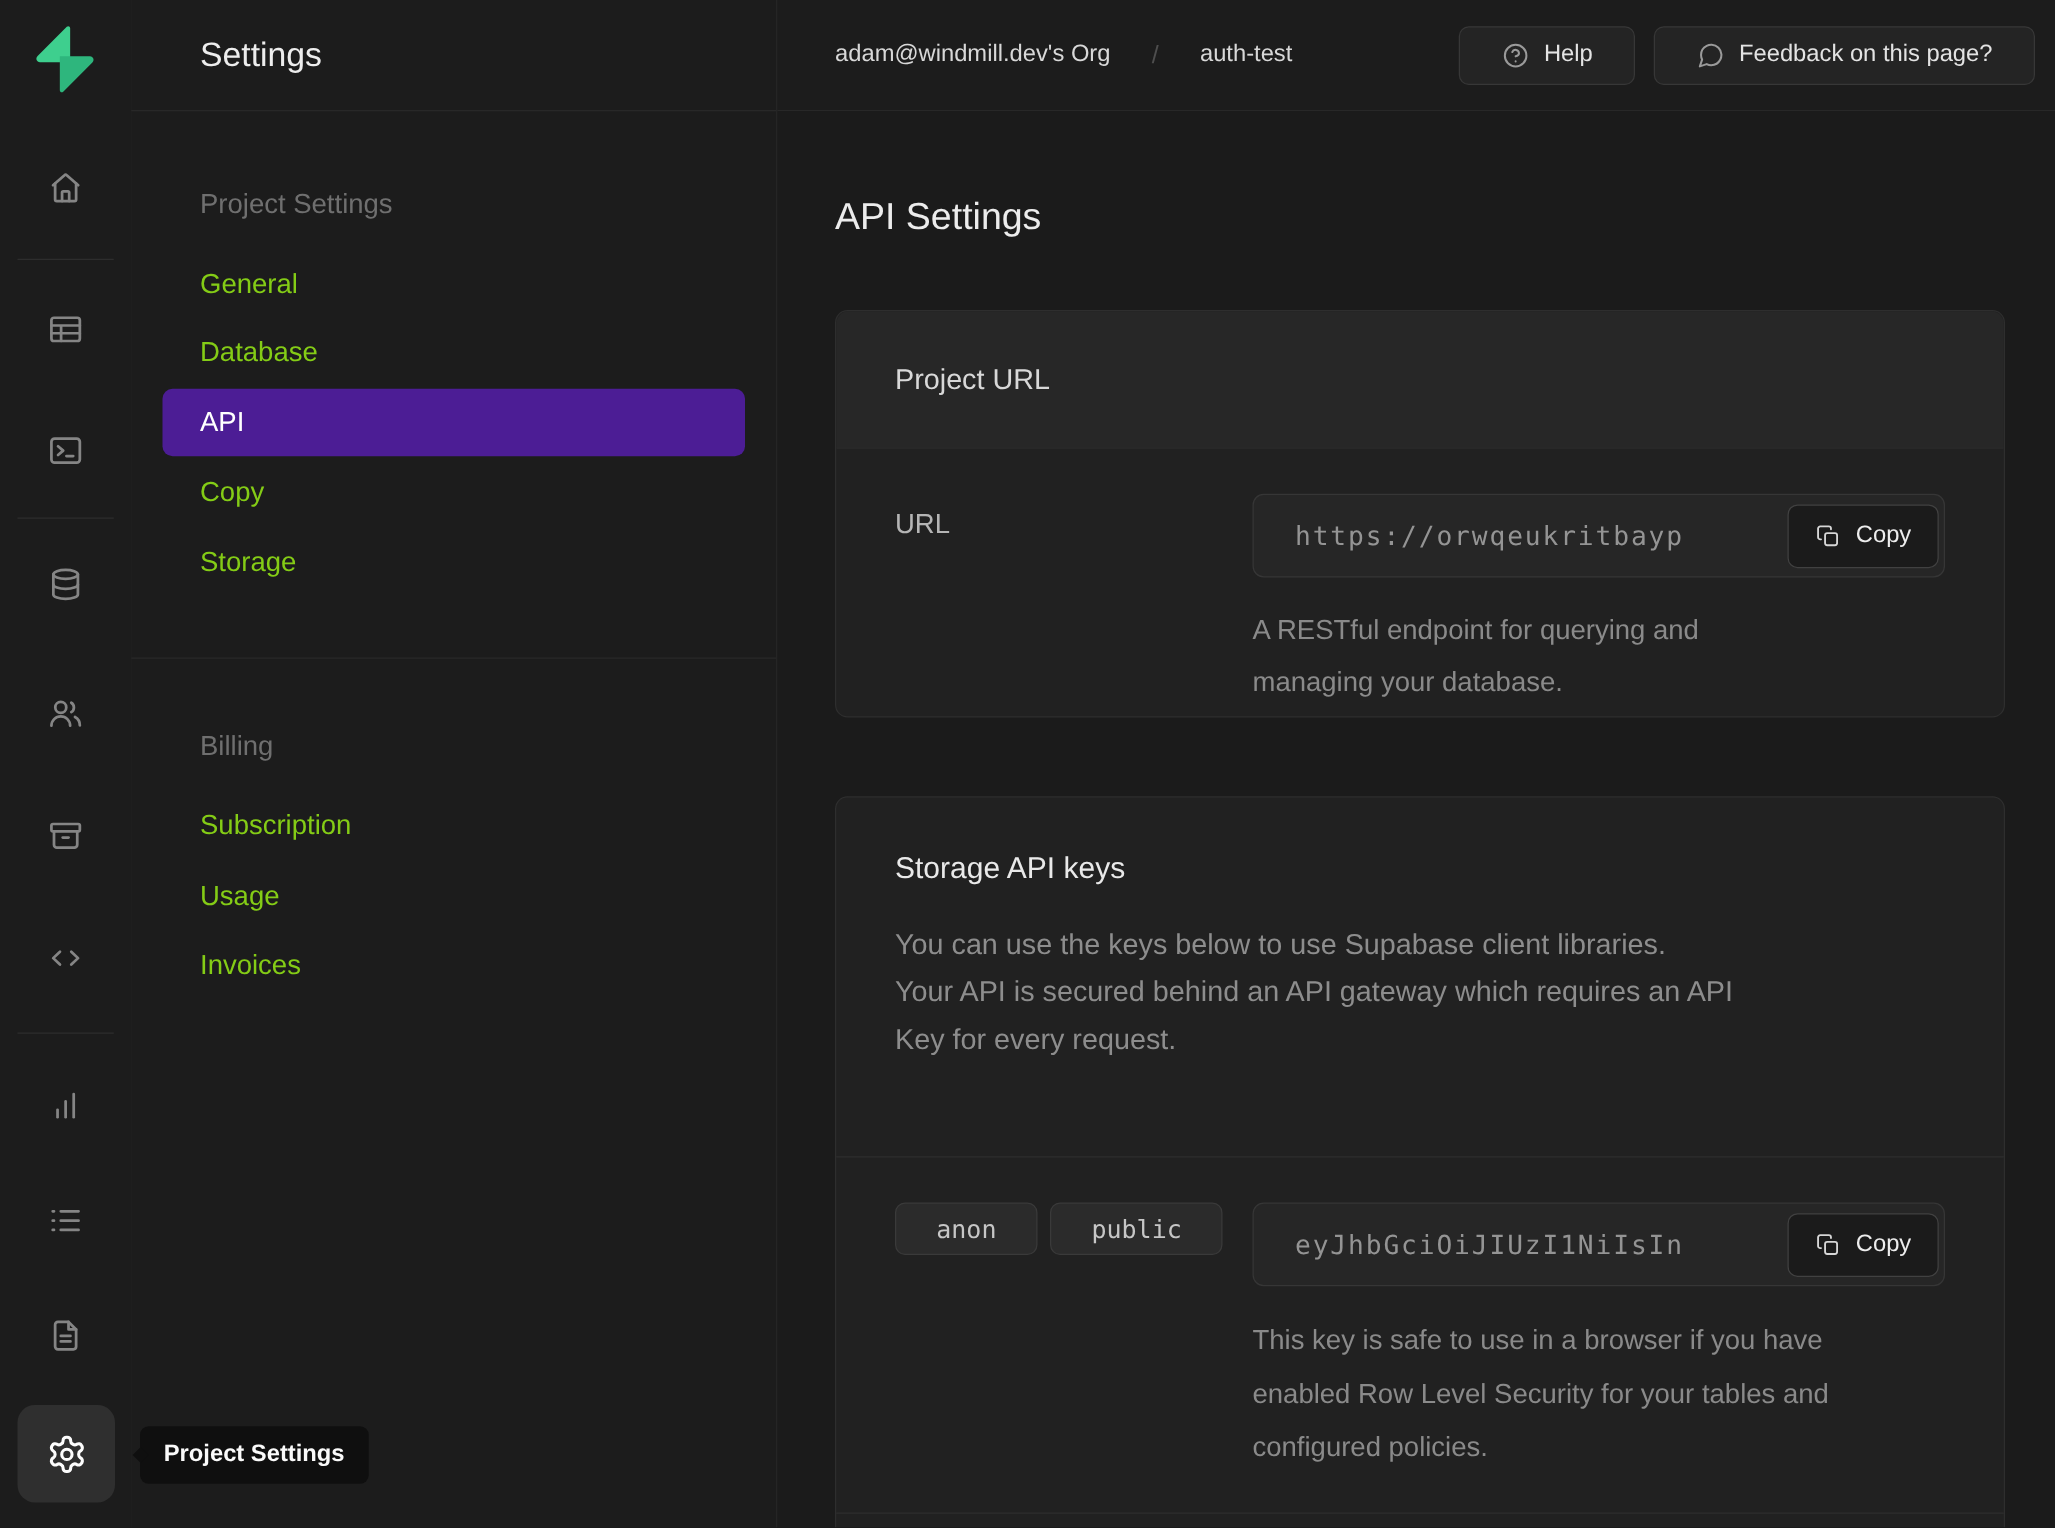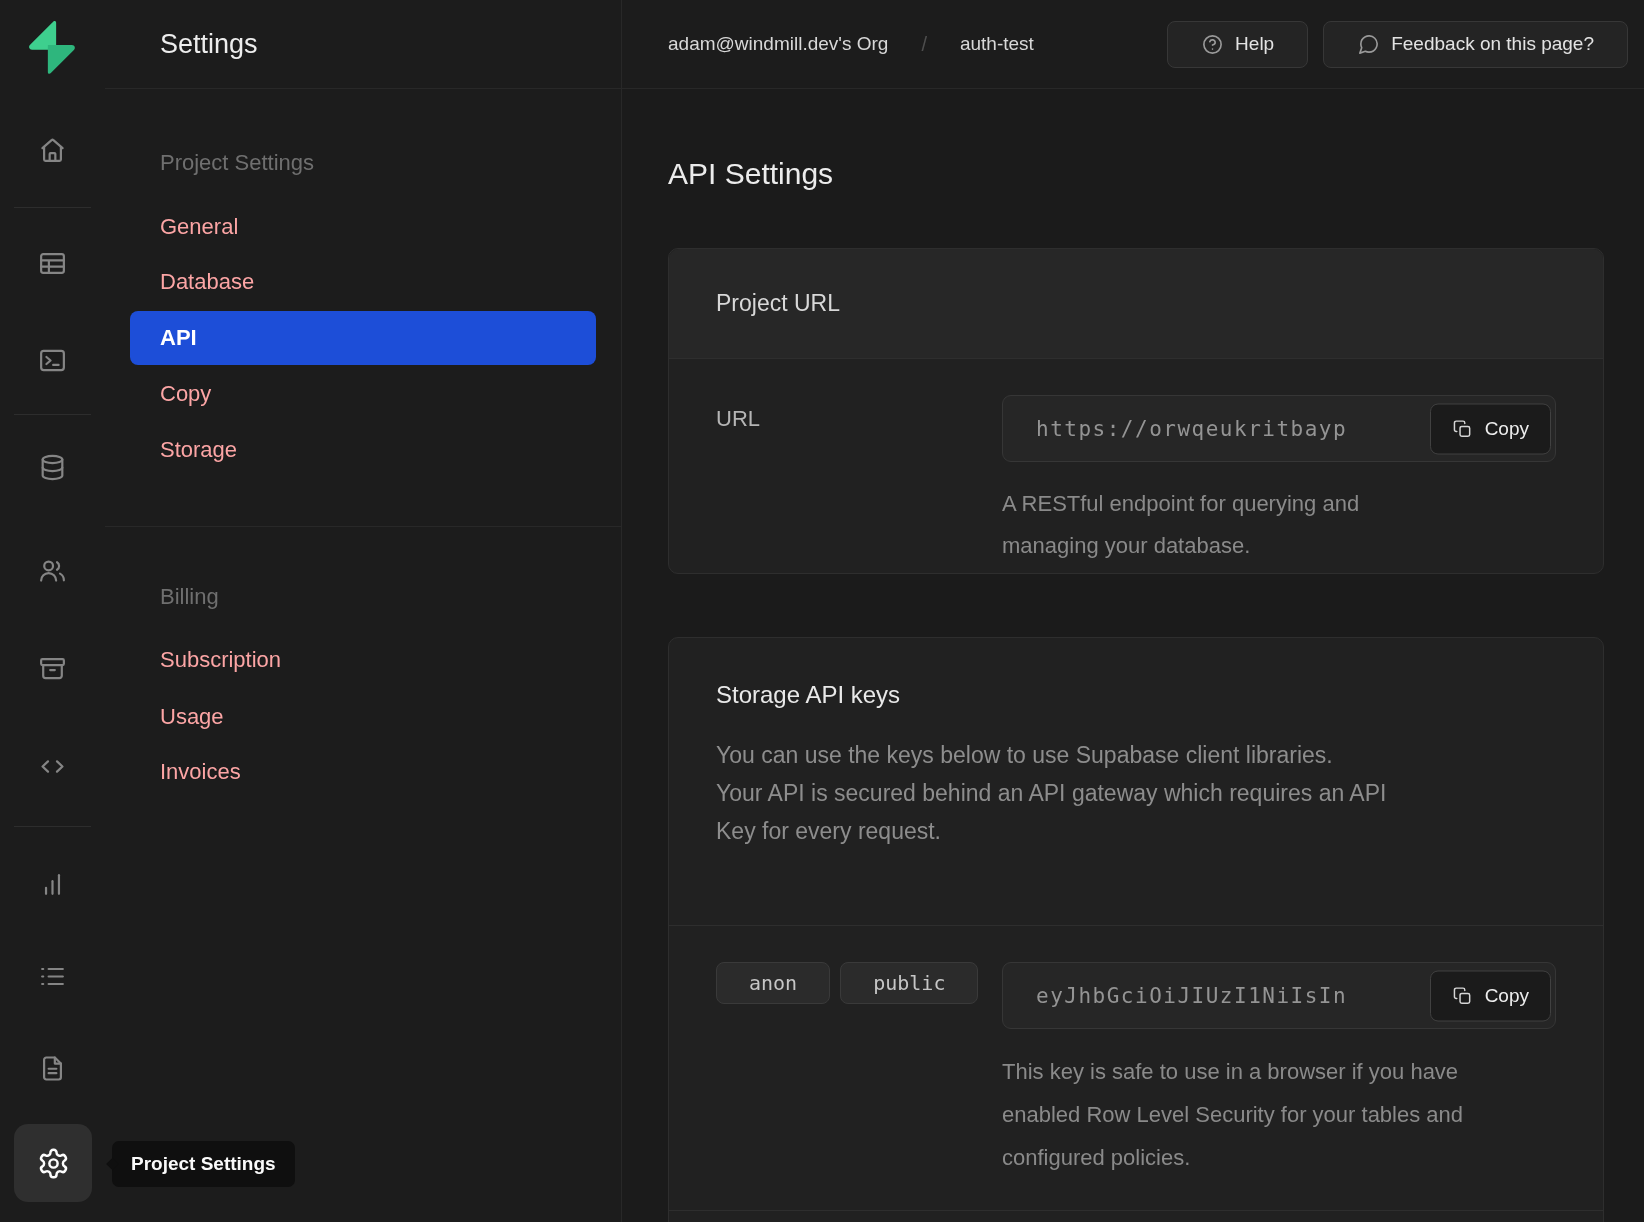--- a/index.html
+++ b/index.html
@@ -20,22 +20,22 @@
   .rail-settings svg{width:33px;height:33px;fill:none;stroke:currentColor;stroke-width:1.8;stroke-linecap:round;stroke-linejoin:round}
 
   .tooltip{position:absolute;left:112px;top:1141px;height:46px;background:#0f0f0f;border-radius:7px;display:flex;align-items:center;padding:0 19px;font-size:19px;font-weight:700;color:#fafafa;z-index:6;white-space:nowrap}
   .tooltip::before{content:"";position:absolute;left:-4px;top:50%;width:9px;height:9px;background:#0f0f0f;transform:translateY(-50%) rotate(45deg)}
 
   
   .sidebar{position:absolute;left:105px;top:0;bottom:0;width:517px;background:#1c1c1c;border-right:1px solid #282828;box-sizing:border-box}
   .sidebar-head{height:89px;border-bottom:1px solid #282828;display:flex;align-items:center;padding-left:55px;font-size:27px;color:#ededed;box-sizing:border-box}
   .side-item,.side-heading{position:absolute;left:25px;width:466px;height:54px;display:flex;align-items:center;padding-left:30px;box-sizing:border-box;font-size:22px;border-radius:8px}
   .side-heading{color:#6f6f6f}
-  .side-item{color:#fca5a5;cursor:pointer}
-  .side-item.active{background:#1d4ed8;color:#ffffff;font-weight:700}
+  .side-item{color:#84cc16;cursor:pointer}
+  .side-item.active{background:#4c1d95;color:#ffffff;font-weight:400}
   .side-div{position:absolute;left:0;width:516px;height:1px;background:#282828}
 
   
   .topbar{position:absolute;left:622px;top:0;width:1022px;height:89px;background:#1c1c1c;border-bottom:1px solid #282828;display:flex;align-items:center;padding:0 16px 0 46px;box-sizing:border-box}
   .crumbs{display:flex;align-items:center;gap:33px;font-size:19px;color:#d8d8d8;white-space:nowrap}
   .crumb-sep{color:#4e4e4e;font-size:20px}
   .tb-buttons{margin-left:auto;display:flex;gap:15px}
   .tb-btn{height:47px;display:flex;align-items:center;gap:11px;padding:0 33px;background:#242424;border:1px solid #373737;border-radius:8px;color:#e3e3e3;font-size:19px;cursor:pointer;white-space:nowrap}
   .tb-btn svg{width:23px;height:23px;fill:none;stroke:#9a9a9a;stroke-width:1.7;stroke-linecap:round;stroke-linejoin:round}
 

